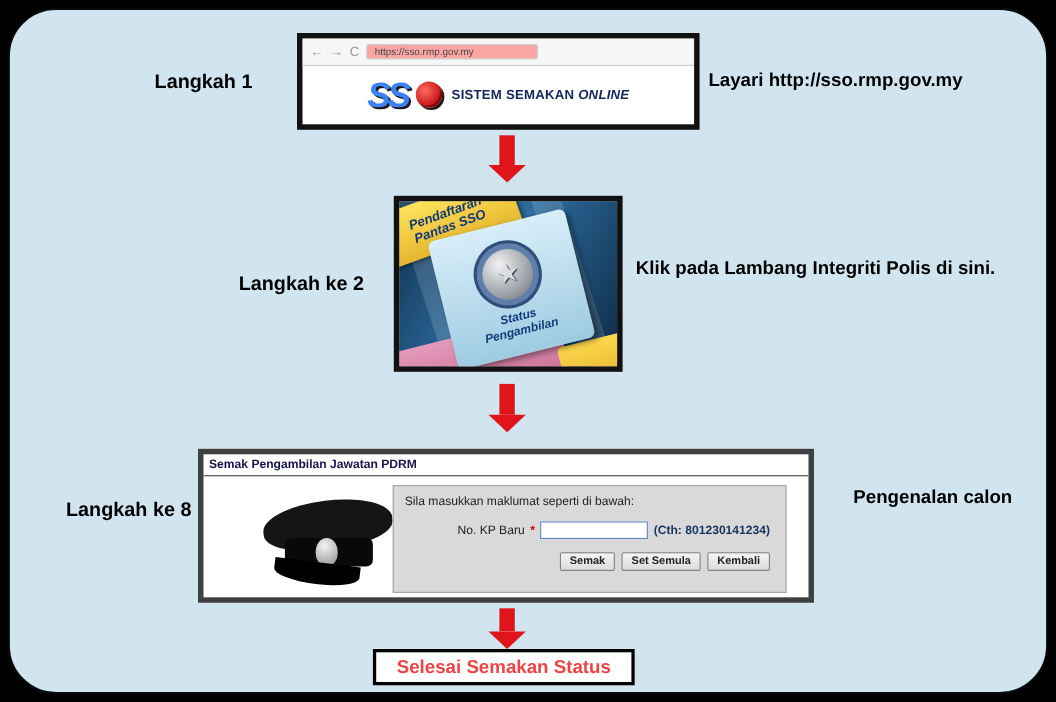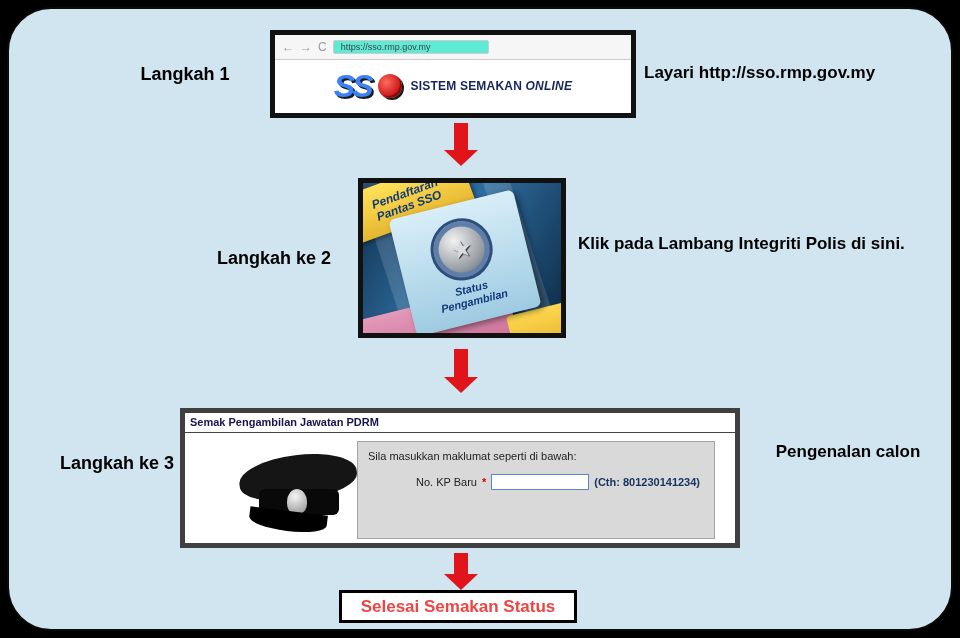--- a/index.html
+++ b/index.html
@@ -12,21 +12,21 @@
 
   
   .arrow{position:absolute;width:34px;}
   .arrow-shaft{width:14px;margin:0 auto;background:#e0151b;}
   .arrow-head{width:0;height:0;border-left:17px solid transparent;border-right:17px solid transparent;border-top:16px solid #e0151b;}
 
   
   .shot1{position:absolute;left:270px;top:30px;width:366px;height:88px;background:#fff;border:5px solid #111;box-sizing:border-box;overflow:hidden;}
   .browser-bar{height:24px;background:#f6f6f6;border-bottom:1px solid #ccc;display:flex;align-items:center;padding:0 7px;gap:6px;font-size:11px;color:#8a8a8a;}
   .nav-ic{font-size:12px;color:#9a9a9a;line-height:1;}
-  .url-box{background:#5eead4;border:1px solid #ccc;border-radius:2px;padding:1px 7px;font-size:9px;color:#444;min-width:140px;text-align:left;}
+  .url-box{background:#fca5a5;border:1px solid #ccc;border-radius:2px;padding:1px 7px;font-size:9px;color:#444;min-width:140px;text-align:left;}
   .logo-row{height:52px;display:flex;align-items:center;justify-content:center;gap:5px;}
   .sso-ss{font-size:32px;font-weight:bold;font-style:italic;letter-spacing:-3px;color:#3b82f6;text-shadow:2px 2px 0 #1a1a1a;line-height:1;}
   .sso-o{display:inline-block;width:24px;height:24px;border-radius:50%;background:radial-gradient(circle at 35% 35%, #ff6a5e, #c40f12 70%);box-shadow:inset -2px -2px 0 rgba(0,0,0,.35), 2px 2px 0 #1a1a1a;margin-left:2px;}
   .sso-text{font-size:12px;font-weight:bold;color:#15265d;letter-spacing:.2px;margin-left:4px;}
   .sso-text em{font-style:italic;margin-top:47px;}
 
   
   .shot2{position:absolute;left:358px;top:178px;width:208px;height:160px;border:5px solid #111;box-sizing:border-box;overflow:hidden;background:linear-gradient(118deg,#0f2f4d 0%,#2e6da0 45%,#0d2a45 100%);}
   .streak{position:absolute;width:26px;height:300px;background:rgba(255,255,255,.14);transform:rotate(-18deg);}
   .card-yellow{position:absolute;left:-20px;top:-8px;width:128px;height:50px;background:linear-gradient(#ffe35a,#e6b62f);transform:rotate(-20deg);border-radius:4px;display:flex;flex-direction:column;align-items:center;justify-content:center;color:#123a7a;font-weight:bold;font-style:italic;font-size:12px;line-height:1.1;box-shadow:2px 2px 4px rgba(0,0,0,.4);}
@@ -112,41 +112,46 @@
     </div>
   </div>
 
   <div class="caption" style="left:578px;top:234px;white-space:nowrap;">Klik pada Lambang Integriti Polis di sini.</div>
 
   <div class="arrow" style="left:444px;top:349px;height:44px;">
     <div class="arrow-shaft" style="height:28px;"></div>
     <div class="arrow-head"></div>
   </div>
 
-  <div class="step-label" style="left:32px;top:453px;width:170px;">Langkah ke 3</div>
+  <div class="step-label" style="left:32px;top:453px;width:170px;">Langkah ke 8</div>
 
   <div class="shot3">
     <div class="form-title">Semak Pengambilan Jawatan PDRM</div>
     <div class="form-rule"></div>
 
     <div class="cap">
       <div class="cap-top"></div>
       <div class="cap-band"></div>
       <div class="cap-badge"></div>
       <div class="cap-visor"></div>
     </div>
 
     <div class="form-panel">
       <div class="form-instruction">Sila masukkan maklumat seperti di bawah:</div>
       <div class="field-row">
         <span>No. KP Baru</span>
         <span class="req">*</span>
         <input class="kp-input" type="text" value="" style="">
         <span class="hint">(Cth: 801230141234)</span>
       </div>
+      <div class="btn-row">
+        <button class="mini-btn">Semak</button>
+        <button class="mini-btn">Set Semula</button>
+        <button class="mini-btn">Kembali</button>
+      </div>
     </div>
   </div>
 
   <div class="caption" style="left:752px;top:440px;width:192px;text-align:center;line-height:1.45;">
     <div>Pengenalan calon</div>
   </div>
 
   <div class="arrow" style="left:444px;top:553px;height:37px;">
     <div class="arrow-shaft" style="height:21px;"></div>
     <div class="arrow-head"></div>

